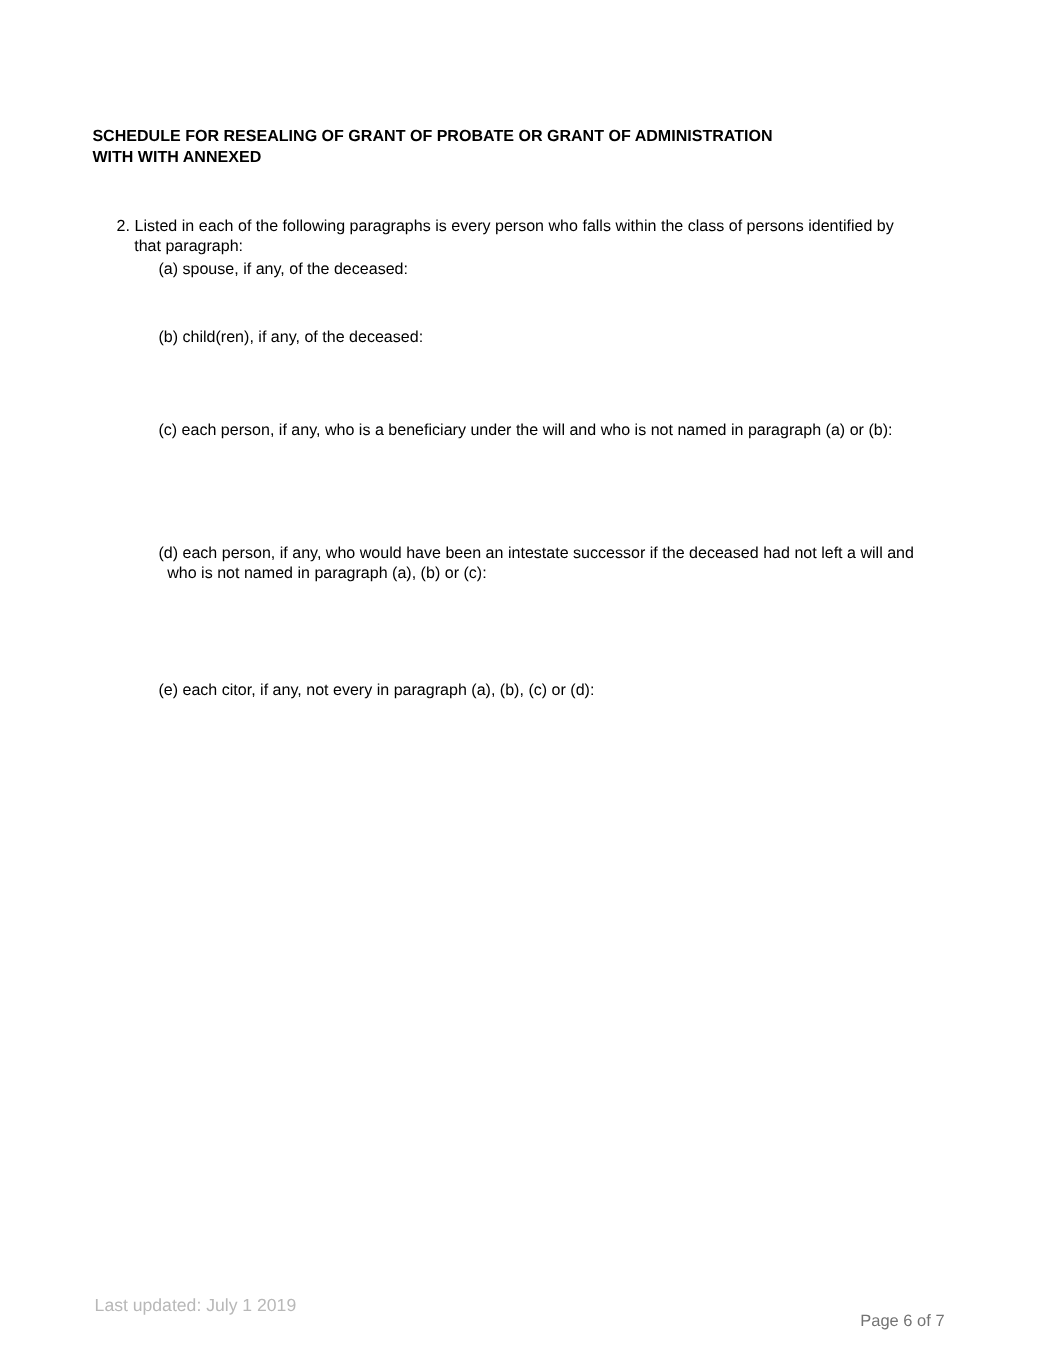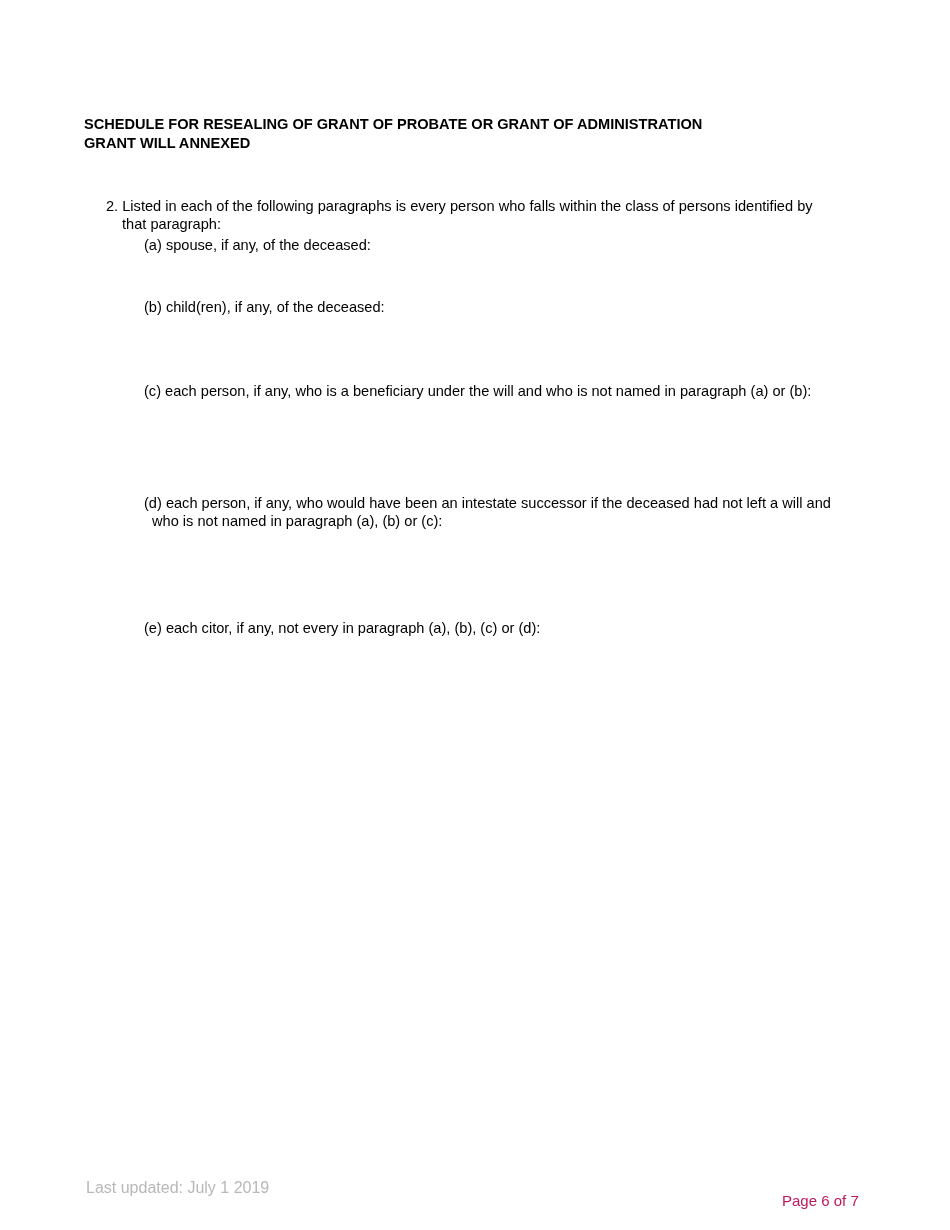--- a/index.html
+++ b/index.html
@@ -4,29 +4,29 @@
   <style>
     html, body { margin: 0; padding: 0; background: #ffffff; }
     body { width: 950px; height: 1230px; position: relative; overflow: hidden;
            font-family: "Liberation Sans", sans-serif; color: #000; }
     .page { position: absolute; left: 0; top: 0; width: 950px; height: 1230px; background: #fff; margin-top: 20px; }
     .title { position: absolute; left: 84px; top: 95px; font-weight: bold; font-size: 14.6px; line-height: 19px; margin: 0; }
     .item { position: absolute; font-size: 14.6px; line-height: 18.5px; }
     .num { position: absolute; left: 106px; }
     .sub { position: absolute; left: 144px; }
     .footer-left { position: absolute; left: 86px; top: 1159px; font-size: 16px; color: #b8b8b8; }
-    .footer-right { position: absolute; left: 782px; top: 1172px; font-size: 15px; color: #be185d; }
+    .footer-right { position: absolute; left: 782px; top: 1172px; font-size: 15px; color: #737373; }
   </style>
 </head>
 <body>
 
 <div class="page">
   <div class="title">
     <div>SCHEDULE FOR RESEALING OF GRANT OF PROBATE OR GRANT OF ADMINISTRATION</div>
-    <div>GRANT WILL ANNEXED</div>
+    <div>WITH WITH ANNEXED</div>
   </div>
 
 
   <div class="item num" style="top:177px;">2. Listed in each of the following paragraphs is every person who falls within the class of persons identified by</div>
   <div class="item" style="left:122px; top:195px;">that paragraph:</div>
 
   <div class="item sub" style="top:216px;">(a) spouse, if any, of the deceased:</div>
   <div class="item sub" style="top:278px;">(b) child(ren), if any, of the deceased:</div>
   <div class="item sub" style="top:362px;">(c) each person, if any, who is a beneficiary under the will and who is not named in paragraph (a) or (b):</div>
   <div class="item sub" style="top:474px;">(d) each person, if any, who would have been an intestate successor if the deceased had not left a will and</div>

